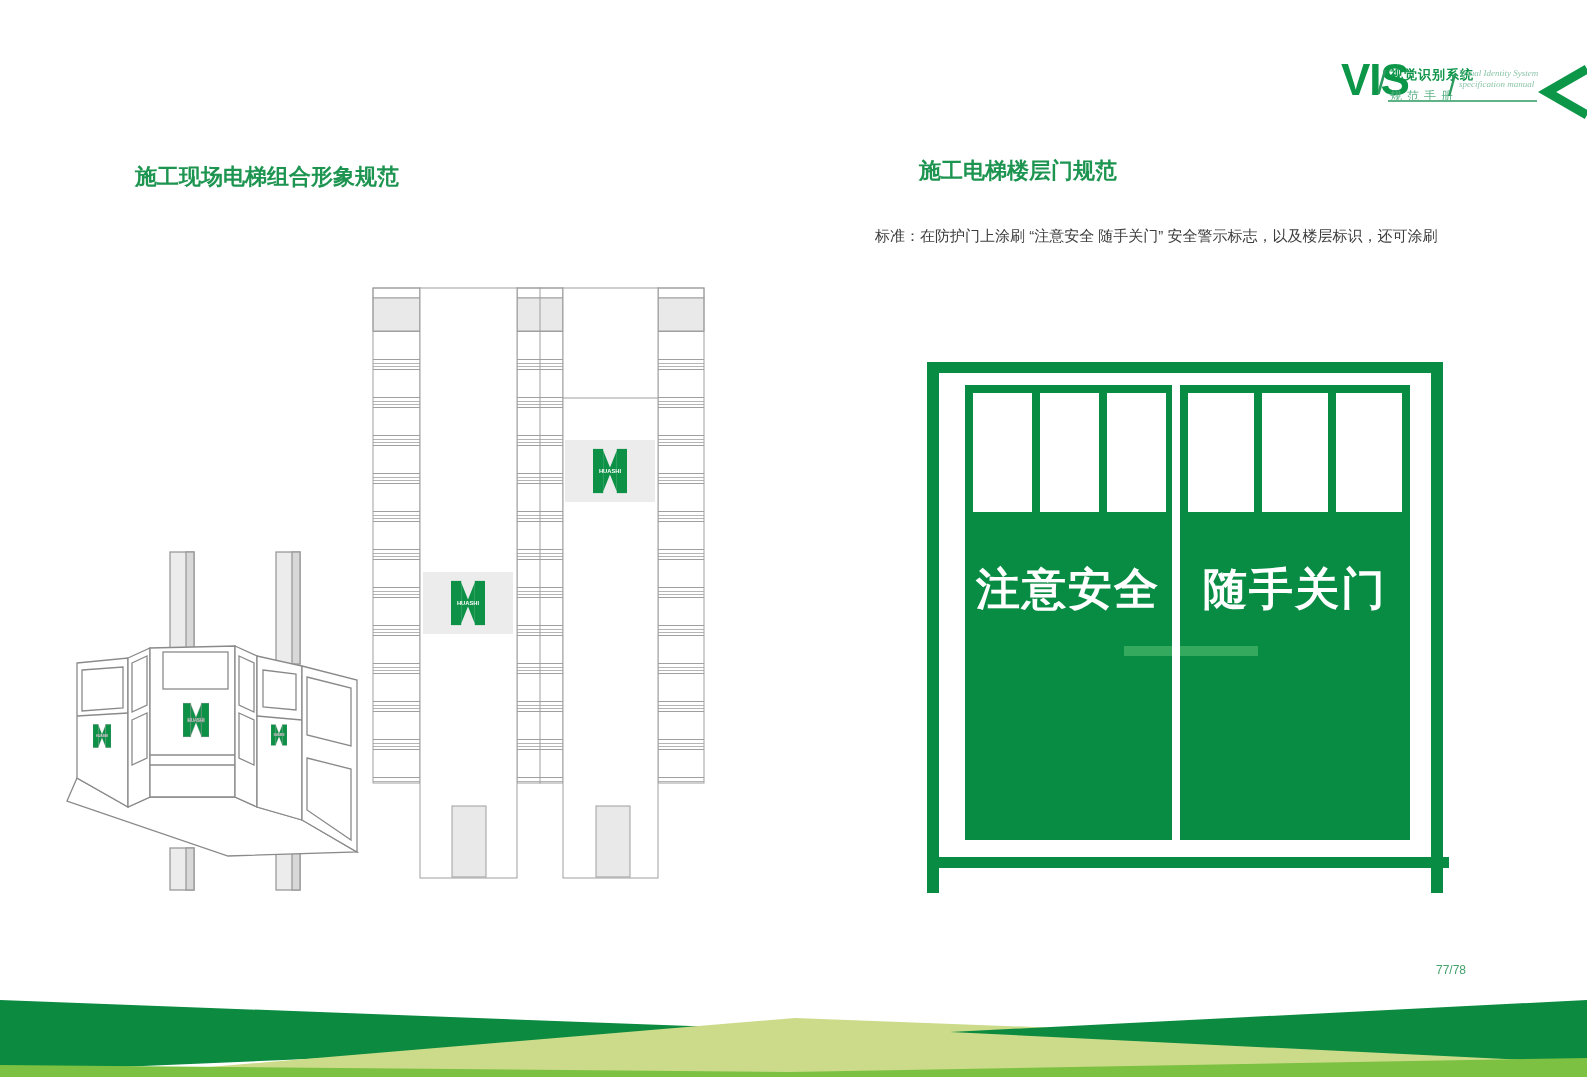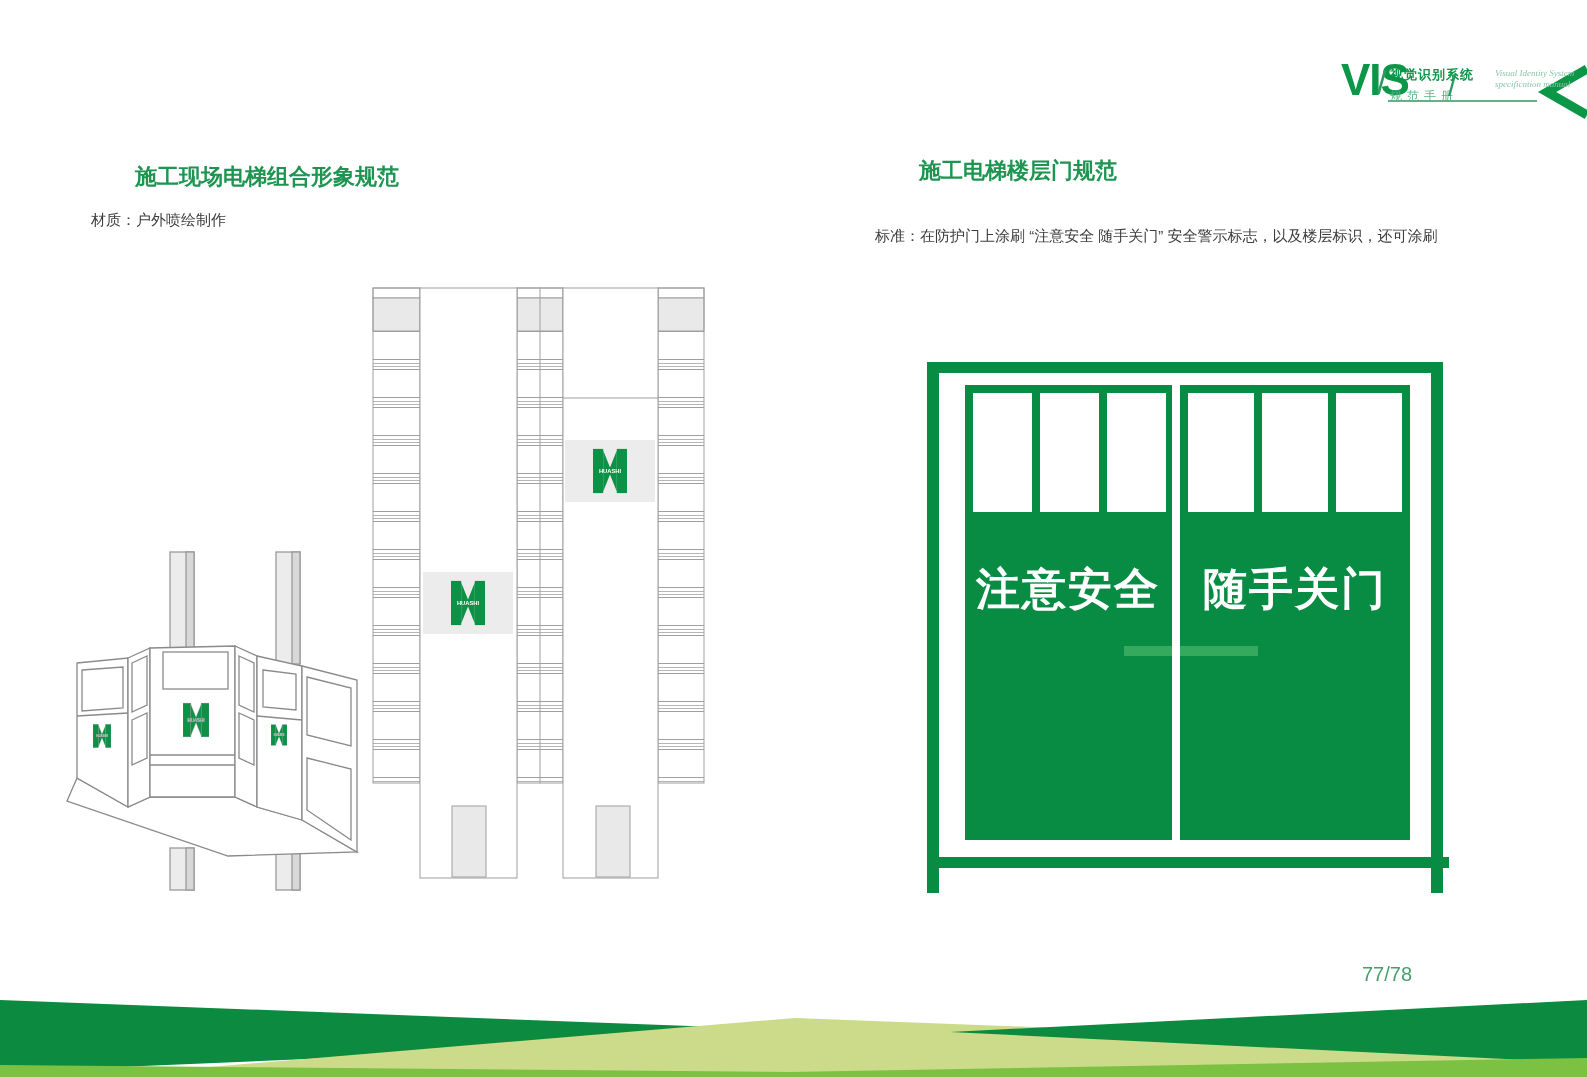--- a/index.html
+++ b/index.html
@@ -24,30 +24,30 @@
   .vis-logo{left:1341px;top:58px;font-size:44px;font-weight:bold;color:var(--green-bright);
     letter-spacing:-1px;line-height:44px;}
   .vis-slash{top:62px;font-size:34px;font-weight:200;color:#2a9a5e;line-height:40px;}
   .slash1{left:1377px;}
   .slash2{left:1448px;font-size:30px;top:66px;}
   .cn-block{left:1390px;top:66px;width:58px;}
   .cn-title{font-size:13px;font-weight:bold;color:#0e9548;letter-spacing:1px;white-space:nowrap;}
   .cn-sub{font-size:12px;color:#5fb388;letter-spacing:5px;margin-top:4px;white-space:nowrap;}
   .en-block{left:1459px;top:68px;width:80px;}
   .en-line{font-size:9px;color:#8cc5a8;font-family:"Liberation Serif","DejaVu Serif",serif;
-    font-style:italic;line-height:11px;white-space:nowrap;margin-left:36px;}
+    font-style:italic;line-height:11px;white-space:nowrap;}
   
   .sec-title{font-size:22px;font-weight:bold;color:var(--title-green);white-space:nowrap;margin-left:44px;}
   .sec-body{font-size:15px;color:var(--text-dark);line-height:27px;}
   .left-title{left:91px;top:162px;}
   .left-body{left:91px;top:206px;width:420px;}
   .right-title{left:875px;top:156px;}
   .right-body{left:875px;top:222px;width:645px;}
   
-  .page-num{left:1362px;top:963px;font-size:20px;color:var(--page-green);}
+  .page-num{left:1436px;top:963px;font-size:12px;color:var(--page-green);}
   
   svg.art{position:absolute;left:0;top:0;}
   .door-text{font-family:"Liberation Sans","DejaVu Sans",sans-serif;font-weight:bold;fill:#ffffff;
     font-size:44px;letter-spacing:2px;}
 </style>
 </head>
 <body>
 
 <svg class="art" width="1587" height="1077" viewBox="0 0 1587 1077">
   <defs>
@@ -209,21 +209,20 @@
   <div class="cn-sub">规范手册</div>
 </div>
 <div class="abs vis-slash slash2">/</div>
 <div class="abs en-block">
   <div class="en-line">Visual Identity System</div>
   <div class="en-line">specification manual</div>
 </div>
 
 <div class="abs sec-title left-title">施工现场电梯组合形象规范</div>
 <div class="abs sec-body left-body">
-  <div>材质：户外喷绘制作</div>
 </div>
 
 <div class="abs sec-title right-title">施工电梯楼层门规范</div>
 <div class="abs sec-body right-body">
   <div>标准：在防护门上涂刷 “注意安全 随手关门” 安全警示标志，以及楼层标识，还可涂刷</div>
 </div>
 
 <div class="abs page-num">77/78</div>
 
 </body></html>

